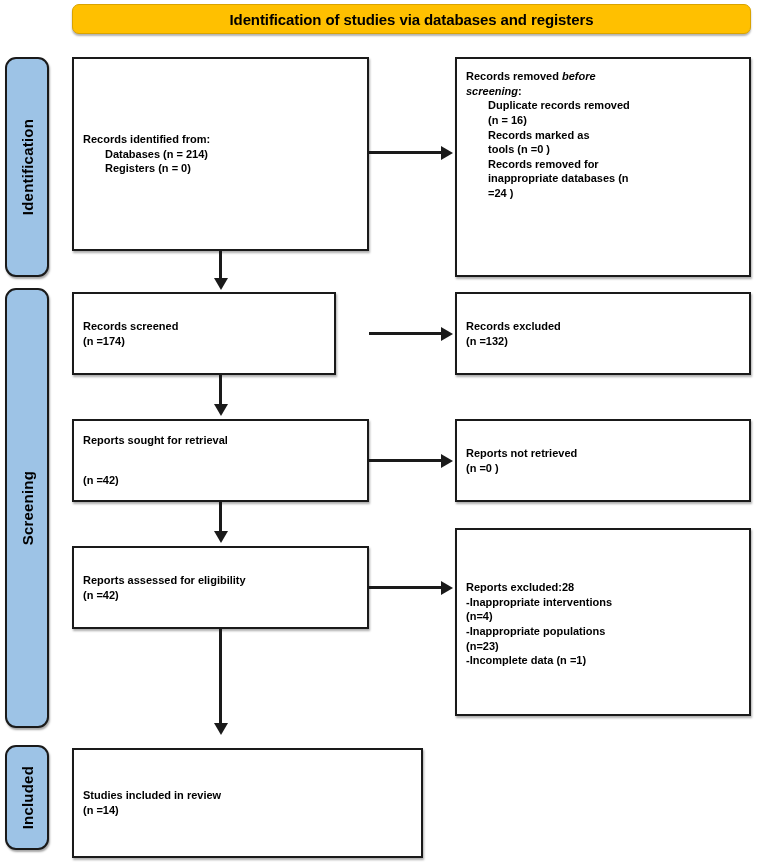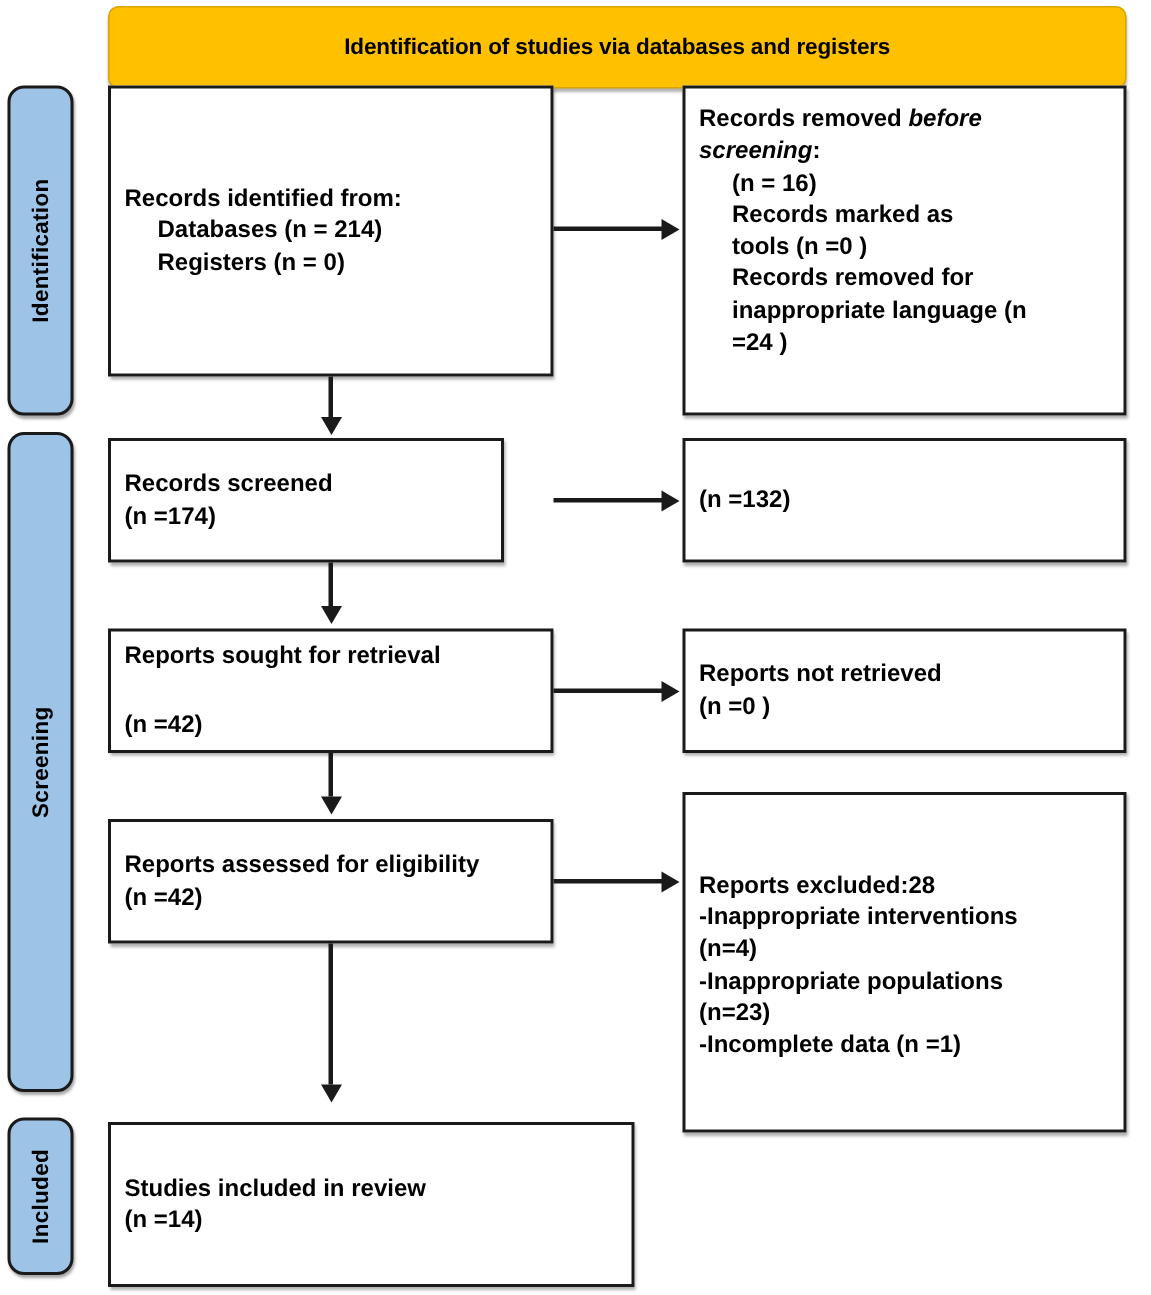--- a/index.html
+++ b/index.html
@@ -17,21 +17,21 @@
     background: #ffffff;
     overflow: hidden;
   }
 
   
   .banner {
     position: absolute;
     left: 72px;
     top: 4px;
     width: 679px;
-    height: 55px;
+    height: 30px;
     background: #FFC000;
     border: 1px solid #D9A300;
     border-radius: 7px;
     box-shadow: 0 2px 2px rgba(0,0,0,0.30);
     display: flex;
     align-items: center;
     justify-content: center;
     box-sizing: border-box;
   }
   .banner-text {
@@ -74,41 +74,41 @@
     border: 2.5px solid #1a1a1a;
     box-sizing: border-box;
     box-shadow: 1px 2px 2px rgba(0,0,0,0.32);
     display: flex;
     flex-direction: column;
     justify-content: center;
     padding: 6px 9px;
   }
   .box p {
     margin: 0;
-    font-size: 16px;
+    font-size: 11px;
     font-weight: bold;
     color: #000000;
     line-height: 1.33;
     white-space: pre-wrap;
   }
   .box p.indent { padding-left: 22px; }
   .box p .ital { font-style: italic; }
 
   
   #box-identified        { left: 72px; top: 57px;  width: 297px; height: 194px; }
   #box-screened          { left: 72px; top: 292px; width: 264px; height: 83px;  }
   #box-sought            { left: 72px; top: 419px; width: 297px; height: 83px; gap: 25px;  }
   #box-assessed          { left: 72px; top: 546px; width: 297px; height: 83px;  }
   #box-included          { left: 72px; top: 748px; width: 351px; height: 110px; }
 
   
   #box-removed-before    { left: 455px; top: 57px;  width: 296px; height: 220px; }
   #box-excluded          { left: 455px; top: 292px; width: 296px; height: 83px;  }
   #box-not-retrieved     { left: 455px; top: 419px; width: 296px; height: 83px;  }
-  #box-reports-excluded  { left: 455px; top: 528px; width: 296px; height: 227px; }
+  #box-reports-excluded  { left: 455px; top: 528px; width: 296px; height: 188px; }
 
   
   #box-identified .stack       { }
   #box-reports-excluded .stack { margin-top: 4px; }
   .topalign { justify-content: flex-start; padding-top: 10px; }
 
   
   .vline {
     position: absolute;
     width: 2.5px;
@@ -159,34 +159,36 @@
     <div class="stack">
       <p>Records identified from:</p>
       <p class="indent">Databases (n = 214)</p>
       <p class="indent">Registers (n = 0)</p>
     </div>
   </div>
 
   <div class="box topalign" id="box-removed-before">
     <p><span>Records removed </span><span class="ital">before</span></p>
     <p><span class="ital">screening</span><span>:</span></p>
+    <p class="indent">Duplicate records removed</p>
     <p class="indent">(n = 16)</p>
     <p class="indent">Records marked as</p>
     <p class="indent">tools (n =0 )</p>
     <p class="indent">Records removed for</p>
-    <p class="indent">inappropriate language (n</p>
+    <p class="indent">inappropriate databases (n</p>
     <p class="indent">=24 )</p>
   </div>
 
   <div class="box" id="box-screened">
     <p>Records screened</p>
     <p>(n =174)</p>
   </div>
 
   <div class="box" id="box-excluded">
+    <p>Records excluded</p>
     <p>(n =132)</p>
   </div>
 
   <div class="box" id="box-sought">
     <p>Reports sought for retrieval</p>
     <p>(n =42)</p>
   </div>
 
   <div class="box" id="box-not-retrieved">
     <p>Reports not retrieved</p>

